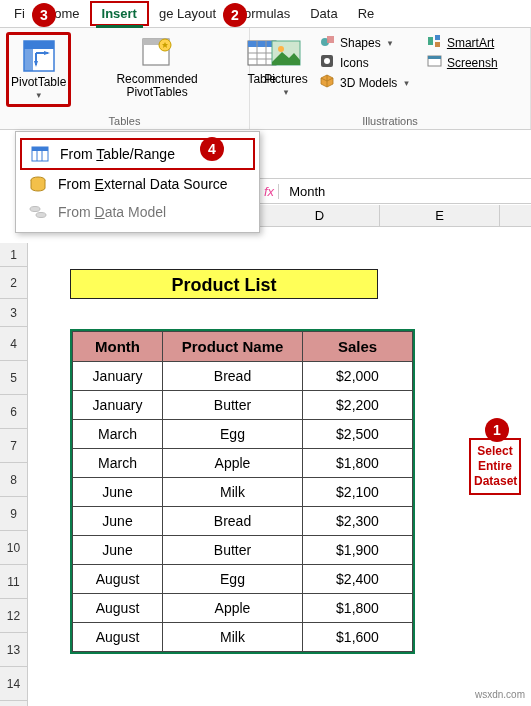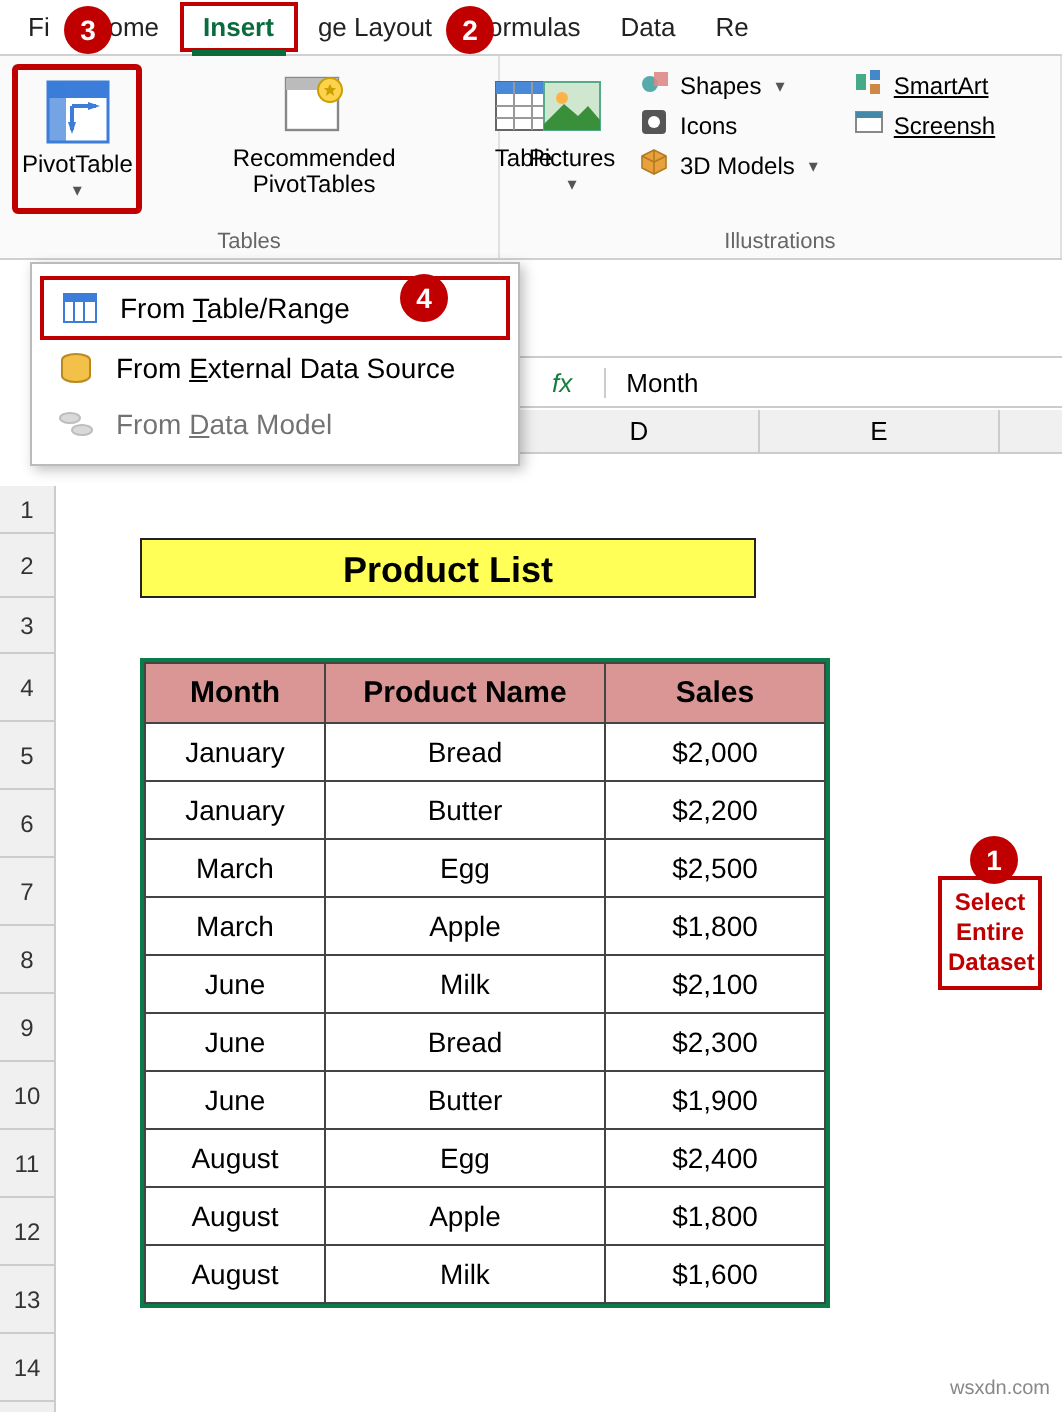--- a/index.html
+++ b/index.html
@@ -25,21 +25,21 @@
 
   
   .dropdown { position: absolute; top: 131px; left: 15px; width: 245px; background: #fff; border: 1px solid #bbb; box-shadow: 2px 2px 6px rgba(0,0,0,0.25); z-index: 30; padding: 6px 4px; }
   .dd-item { display: flex; align-items: center; gap: 10px; padding: 5px 8px; font-size: 14px; cursor: pointer; }
   .dd-item.red { border: 2px solid #c00000; }
   .dd-icon { width: 20px; height: 18px; display: flex; align-items: center; justify-content: center; }
   .accel { text-decoration: underline; }
 
   
   .fbar { display: flex; align-items: center; height: 26px; border-bottom: 1px solid #ccc; font-size: 13px; }
-  .fx { padding: 0 16px; font-style: italic; color: #15803d; border-right: 1px solid #ccc; }
+  .fx { padding: 0 4px; font-style: italic; color: #ec4899; border-right: 1px solid #ccc; }
   .formula-val { padding: 2px 10px; }
   .row-h { height: 34px; border-bottom: 1px solid #ccc; text-align: center; font-size: 12px; color: #333; line-height: 34px; }
   .datatable { position: absolute; left: 40px; top: 82px; border: 2px solid #0a7c4a; }
   .datatable table { border-collapse: collapse; }
   .datatable th { background: #d99694; border: 1px solid #444; font-weight: 700; font-size: 15px; padding: 6px 10px; text-align: center; }
   .datatable td { border: 1px solid #444; font-size: 14px; padding: 6px 19px; text-align: center; }
   .datatable th:nth-child(1), .datatable td:nth-child(1) { width: 90px; }
   .datatable th:nth-child(2), .datatable td:nth-child(2) { width: 140px; }
   .datatable th:nth-child(3), .datatable td:nth-child(3) { width: 110px; }
   .marching { outline: 2px dashed #0a7c4a; outline-offset: -2px; }

